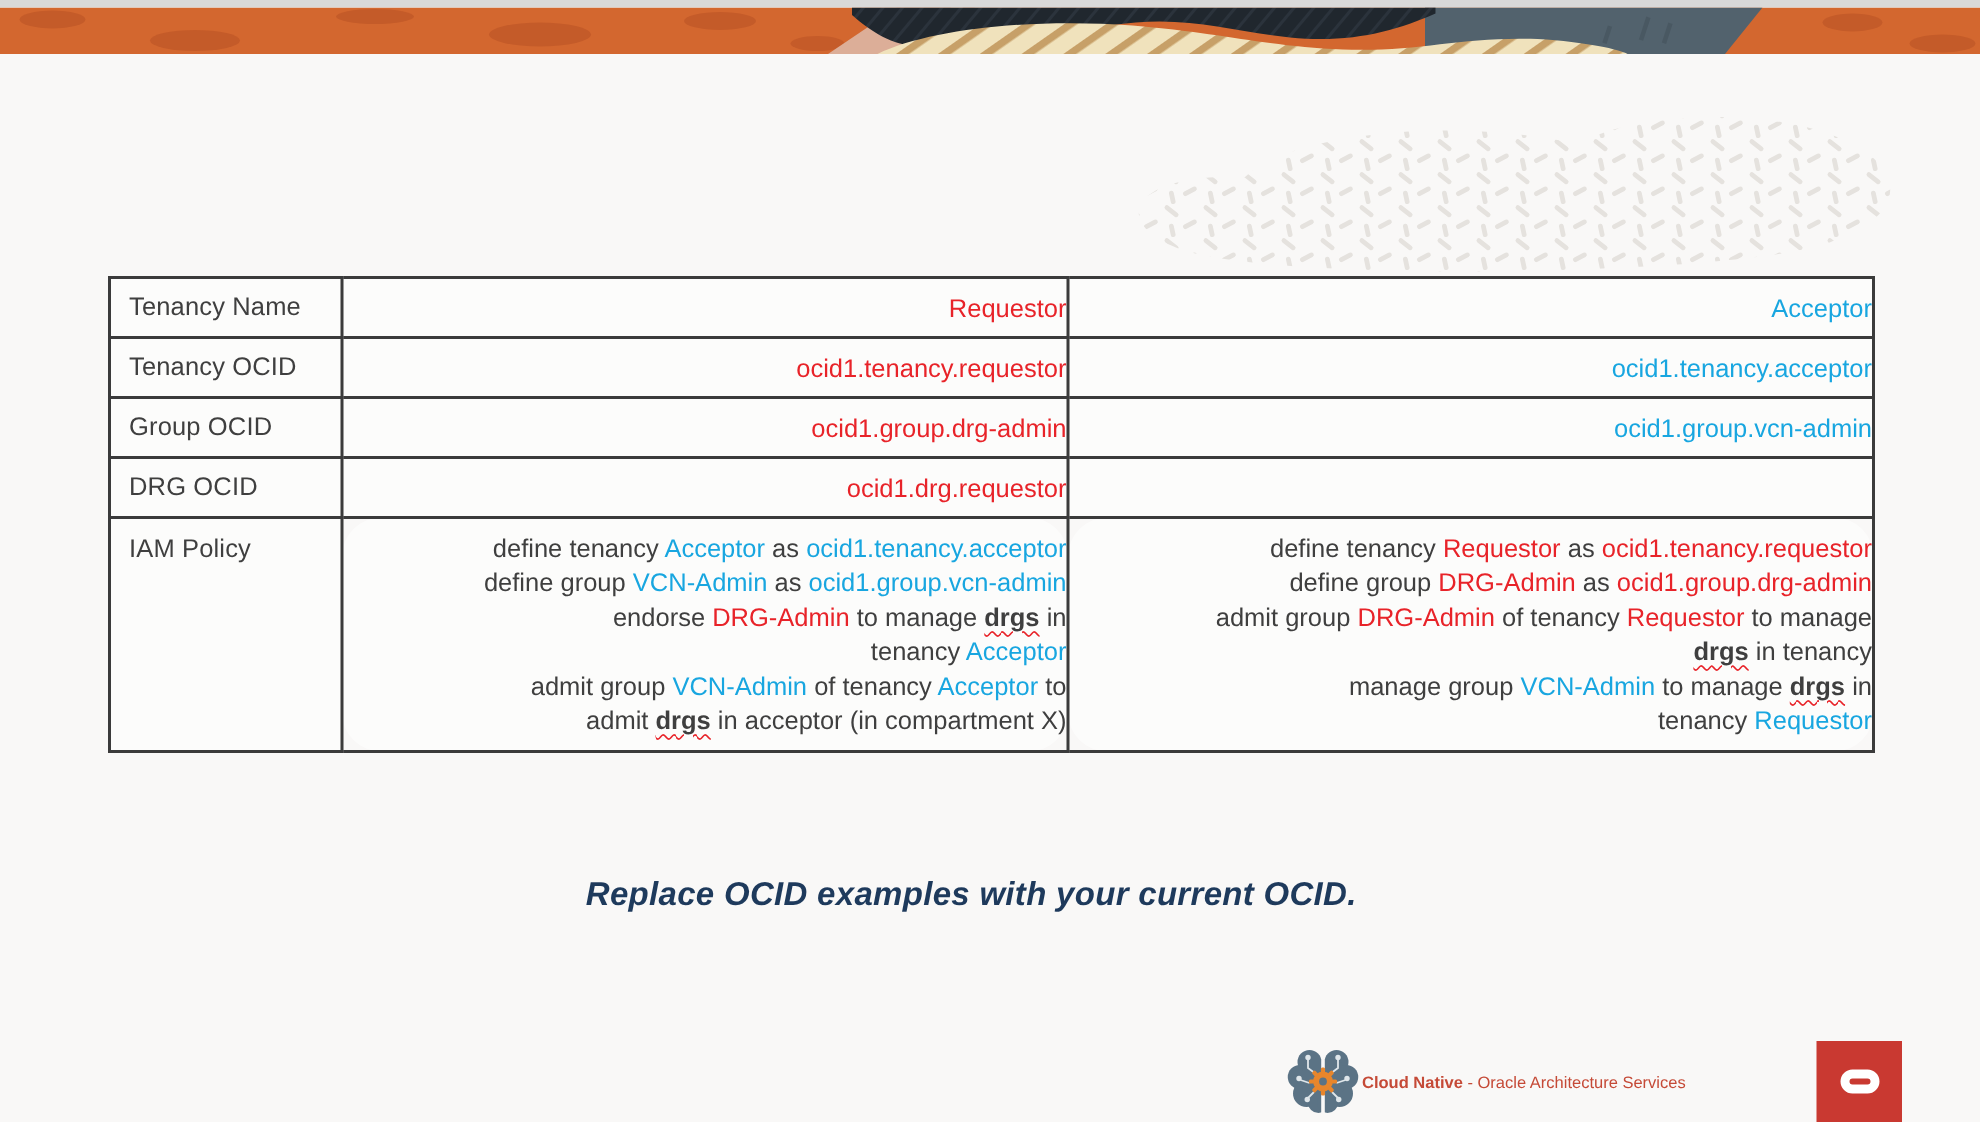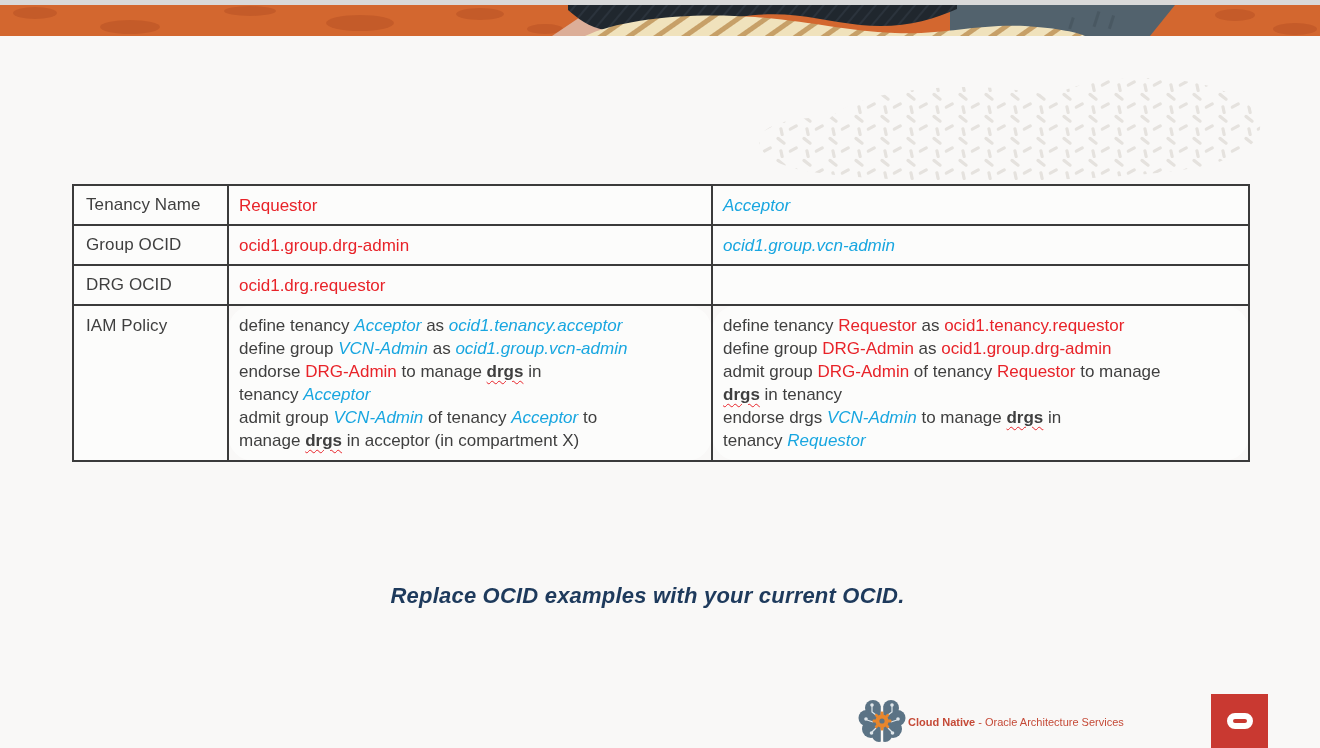--- a/index.html
+++ b/index.html
@@ -37,23 +37,23 @@
     border: 2px solid var(--border, #3b3b3b);
     vertical-align: middle;
     height: 40px;
     background: rgba(255,255,255,0.55);
   }
   .policy-table td.label-cell { padding-left: 12px; letter-spacing: 0.1px; }
   .policy-table td.value-cell { padding-left: 10px; }
   .policy-table tr.tall td { vertical-align: top; padding-top: 8px; padding-bottom: 8px; height: auto; }
   .policy-table tr.tall td.value-cell { line-height: 23px; border-radius: 26px; }
   .policy-table tr.tall td.label-cell { padding-top: 10px; }
-  .line { white-space: nowrap; line-height: 23px; }
+  .line { white-space: nowrap; line-height: 23px; text-align: right; }
   .seg-red { color: var(--red, #e82329); }
-  .seg-blue { color: var(--blue, #18a6e0); font-style: italic; }
+  .seg-blue { color: var(--blue, #18a6e0); }
   .seg-dark { color: var(--dark, #3f3f3f); }
   .b { font-weight: 700; }
   .wavy {
     text-decoration-line: underline;
     text-decoration-style: wavy;
     text-decoration-color: var(--red, #e82329);
     text-decoration-thickness: 1px;
     text-underline-offset: 3px;
     margin-top: 12px;
   }
@@ -152,20 +152,29 @@
         <tr>
           <td class="label-cell">Tenancy Name</td>
           <td class="value-cell">
             <div class="line"><span class="seg-red">Requestor</span></div>
           </td>
           <td class="value-cell">
             <div class="line"><span class="seg-blue">Acceptor</span></div>
           </td>
         </tr>
         <tr>
+          <td class="label-cell">Tenancy OCID</td>
+          <td class="value-cell">
+            <div class="line"><span class="seg-red">ocid1.tenancy.requestor</span></div>
+          </td>
+          <td class="value-cell">
+            <div class="line"><span class="seg-blue">ocid1.tenancy.acceptor</span></div>
+          </td>
+        </tr>
+        <tr>
           <td class="label-cell">Group OCID</td>
           <td class="value-cell">
             <div class="line"><span class="seg-red">ocid1.group.drg-admin</span></div>
           </td>
           <td class="value-cell">
             <div class="line"><span class="seg-blue">ocid1.group.vcn-admin</span></div>
           </td>
         </tr>
         <tr>
           <td class="label-cell">DRG OCID</td>
@@ -175,28 +184,28 @@
           <td class="value-cell"></td>
         </tr>
         <tr class="tall">
           <td class="label-cell">IAM Policy</td>
           <td class="value-cell">
             <div class="line"><span class="seg-dark">define tenancy </span><span class="seg-blue">Acceptor</span><span class="seg-dark"> as </span><span class="seg-blue">ocid1.tenancy.acceptor</span></div>
             <div class="line"><span class="seg-dark">define group </span><span class="seg-blue">VCN-Admin</span><span class="seg-dark"> as </span><span class="seg-blue">ocid1.group.vcn-admin</span></div>
             <div class="line"><span class="seg-dark">endorse </span><span class="seg-red">DRG-Admin</span><span class="seg-dark"> to manage </span><span class="seg-dark b wavy">drgs</span><span class="seg-dark"> in</span></div>
             <div class="line"><span class="seg-dark">tenancy </span><span class="seg-blue">Acceptor</span></div>
             <div class="line"><span class="seg-dark">admit group </span><span class="seg-blue">VCN-Admin</span><span class="seg-dark"> of tenancy </span><span class="seg-blue">Acceptor</span><span class="seg-dark"> to</span></div>
-            <div class="line"><span class="seg-dark">manage </span><span class="seg-dark b wavy">drgs</span><span class="seg-dark"> in acceptor (in compartment X)</span></div>
+            <div class="line"><span class="seg-dark">admit </span><span class="seg-dark b wavy">drgs</span><span class="seg-dark"> in acceptor (in compartment X)</span></div>
           </td>
           <td class="value-cell">
             <div class="line"><span class="seg-dark">define tenancy </span><span class="seg-red">Requestor</span><span class="seg-dark"> as </span><span class="seg-red">ocid1.tenancy.requestor</span></div>
             <div class="line"><span class="seg-dark">define group </span><span class="seg-red">DRG-Admin</span><span class="seg-dark"> as </span><span class="seg-red">ocid1.group.drg-admin</span></div>
             <div class="line"><span class="seg-dark">admit group </span><span class="seg-red">DRG-Admin</span><span class="seg-dark"> of tenancy </span><span class="seg-red">Requestor</span><span class="seg-dark"> to manage</span></div>
             <div class="line"><span class="seg-dark b wavy">drgs</span><span class="seg-dark"> in tenancy</span></div>
-            <div class="line"><span class="seg-dark">endorse drgs </span><span class="seg-blue">VCN-Admin</span><span class="seg-dark"> to manage </span><span class="seg-dark b wavy">drgs</span><span class="seg-dark"> in</span></div>
+            <div class="line"><span class="seg-dark">manage group </span><span class="seg-blue">VCN-Admin</span><span class="seg-dark"> to manage </span><span class="seg-dark b wavy">drgs</span><span class="seg-dark"> in</span></div>
             <div class="line"><span class="seg-dark">tenancy </span><span class="seg-blue">Requestor</span></div>
           </td>
         </tr>
       </tbody>
   </table>
 
   <div id="caption">Replace OCID examples with your current OCID.</div>
 
   <svg id="footer-brand-icon" viewBox="0 0 48 46" aria-hidden="true">
     <g fill="#5b7385">

